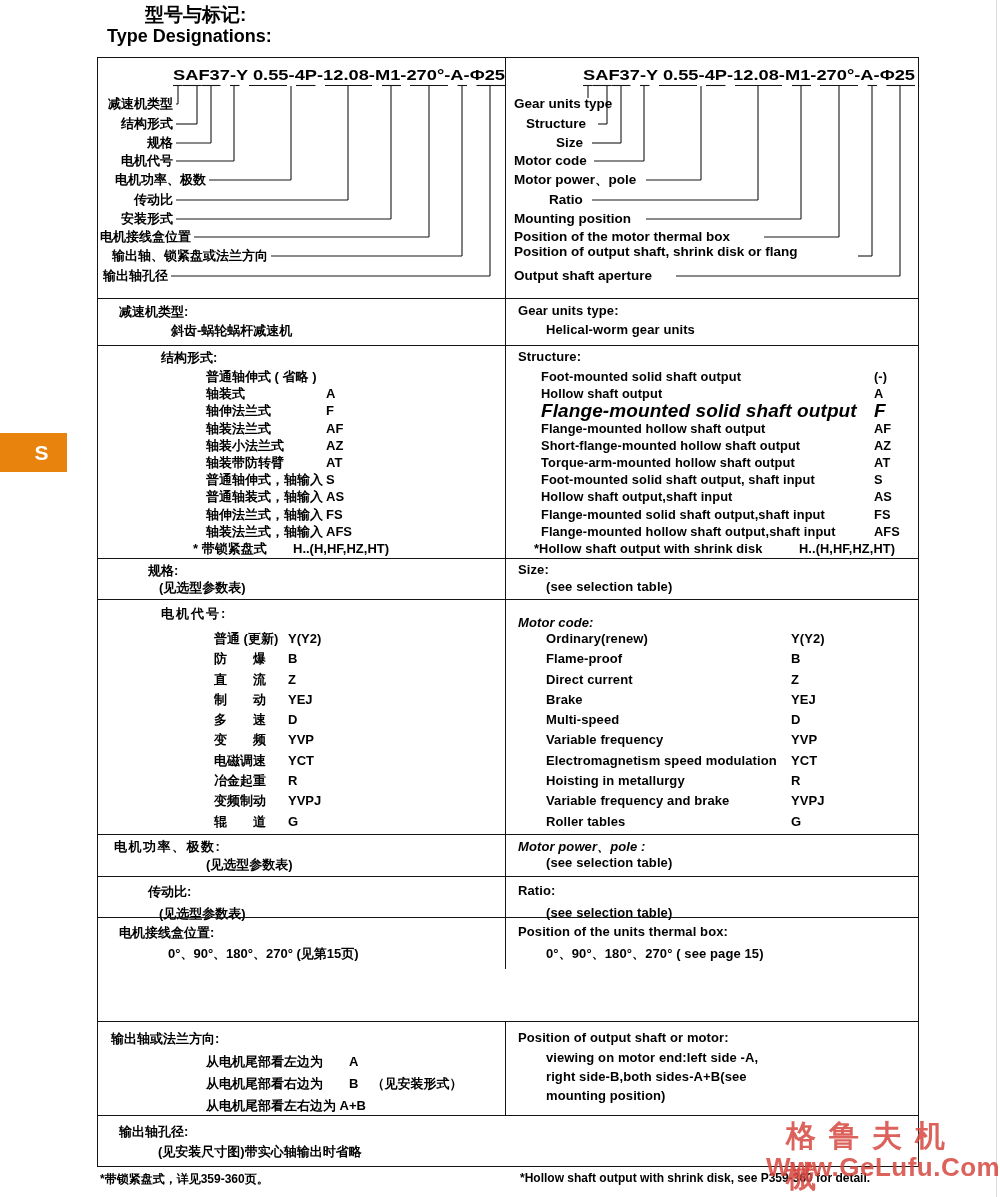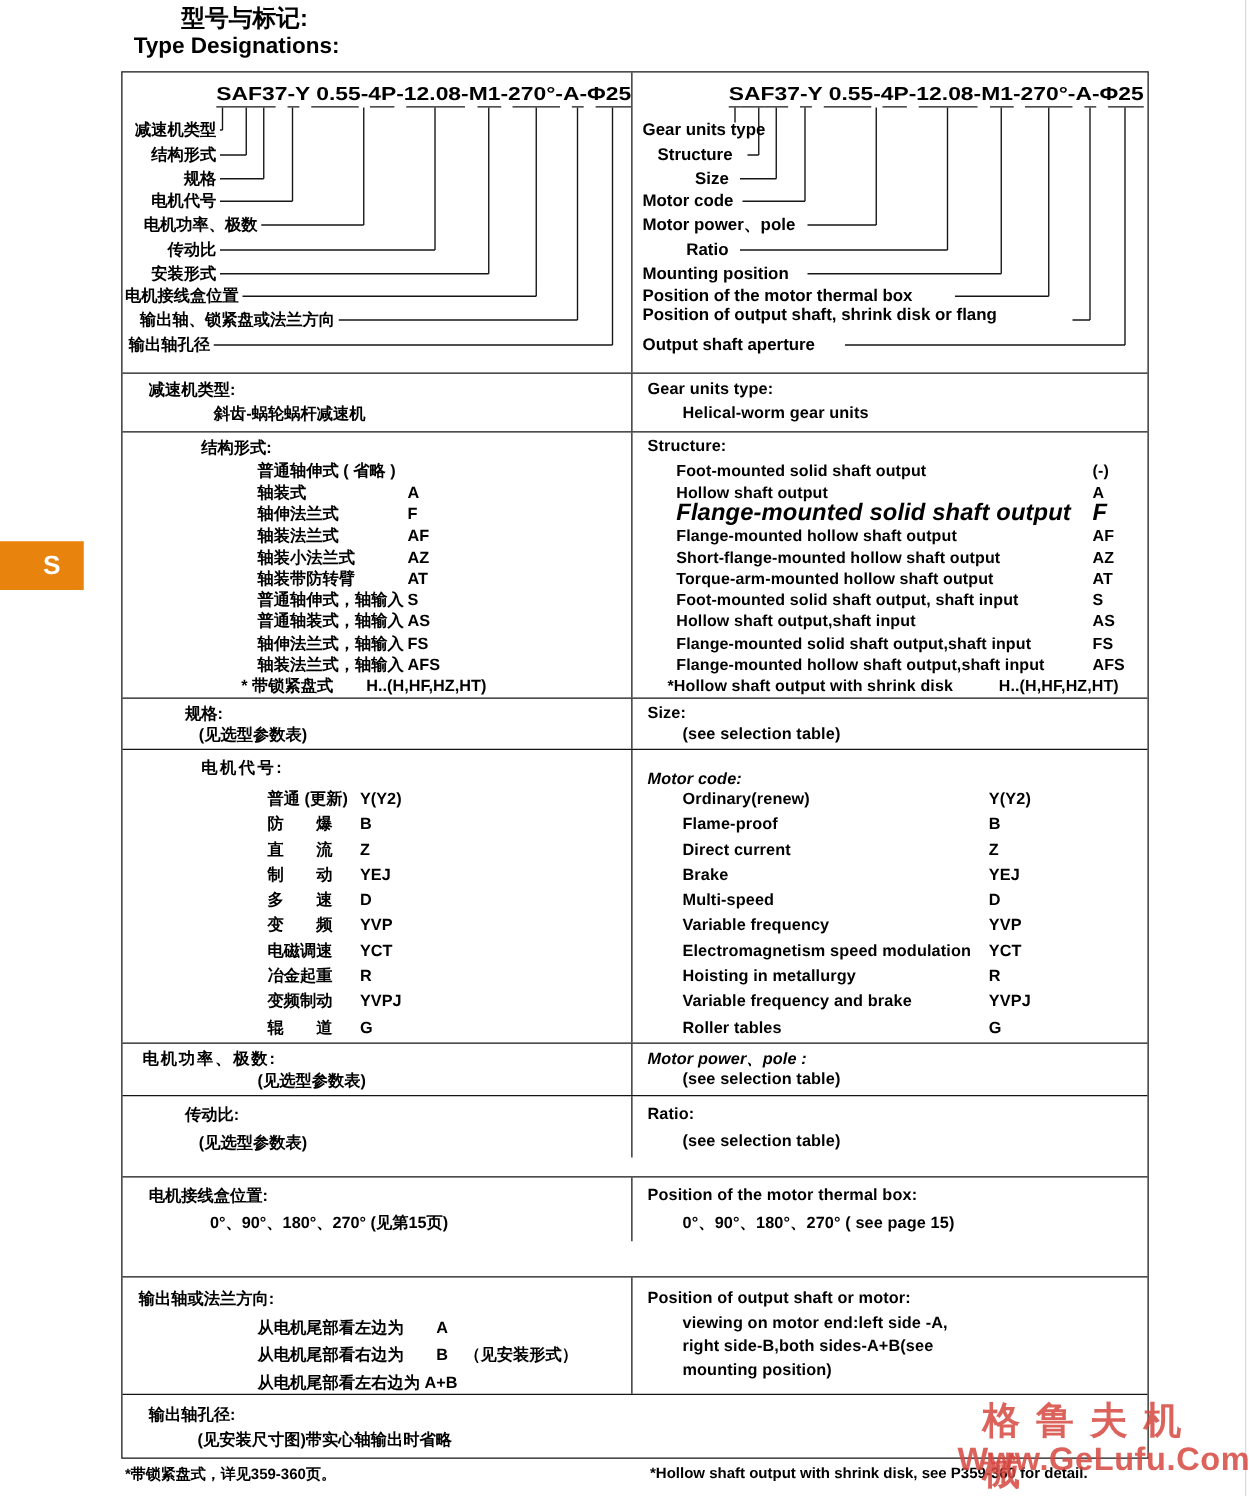--- a/index.html
+++ b/index.html
@@ -246,27 +246,27 @@
         <span class="abs" style="left:50px;top:6px;">传动比:</span>
         <span class="abs" style="left:61px;top:28px;">(见选型参数表)</span>
       </div>
       <div class="cell cr en">
         <span class="abs" style="left:12px;top:6px;">Ratio:</span>
         <span class="abs" style="left:40px;top:28px;">(see selection table)</span>
       </div>
     </div>
 
 
-    <div class="row" style="top:883px;height:52px;">
+    <div class="row" style="top:859px;height:52px;">
       <div class="cell cl cn">
         <span class="abs" style="left:21px;top:6px;">电机接线盒位置:</span>
         <span class="abs" style="left:70px;top:27px;">0°、90°、180°、270° (见第15页)</span>
       </div>
       <div class="cell cr en">
-        <span class="abs" style="left:12px;top:6px;">Position of the motor thermal box:</span>
+        <span class="abs" style="left:12px;top:6px;">Position of the units thermal box:</span>
         <span class="abs" style="left:40px;top:27px;">0°、90°、180°、270° ( see page 15)</span>
       </div>
     </div>
 
     <div class="row" style="top:963px;height:94px;">
       <div class="cell cl cn">
         <span class="abs" style="left:13px;top:8px;">输出轴或法兰方向:</span>
         <span class="abs" style="left:108px;top:31px;">从电机尾部看左边为　　A</span>
         <span class="abs" style="left:108px;top:53px;">从电机尾部看右边为　　B　（见安装形式）</span>
         <span class="abs" style="left:108px;top:75px;">从电机尾部看左右边为 A+B</span>

